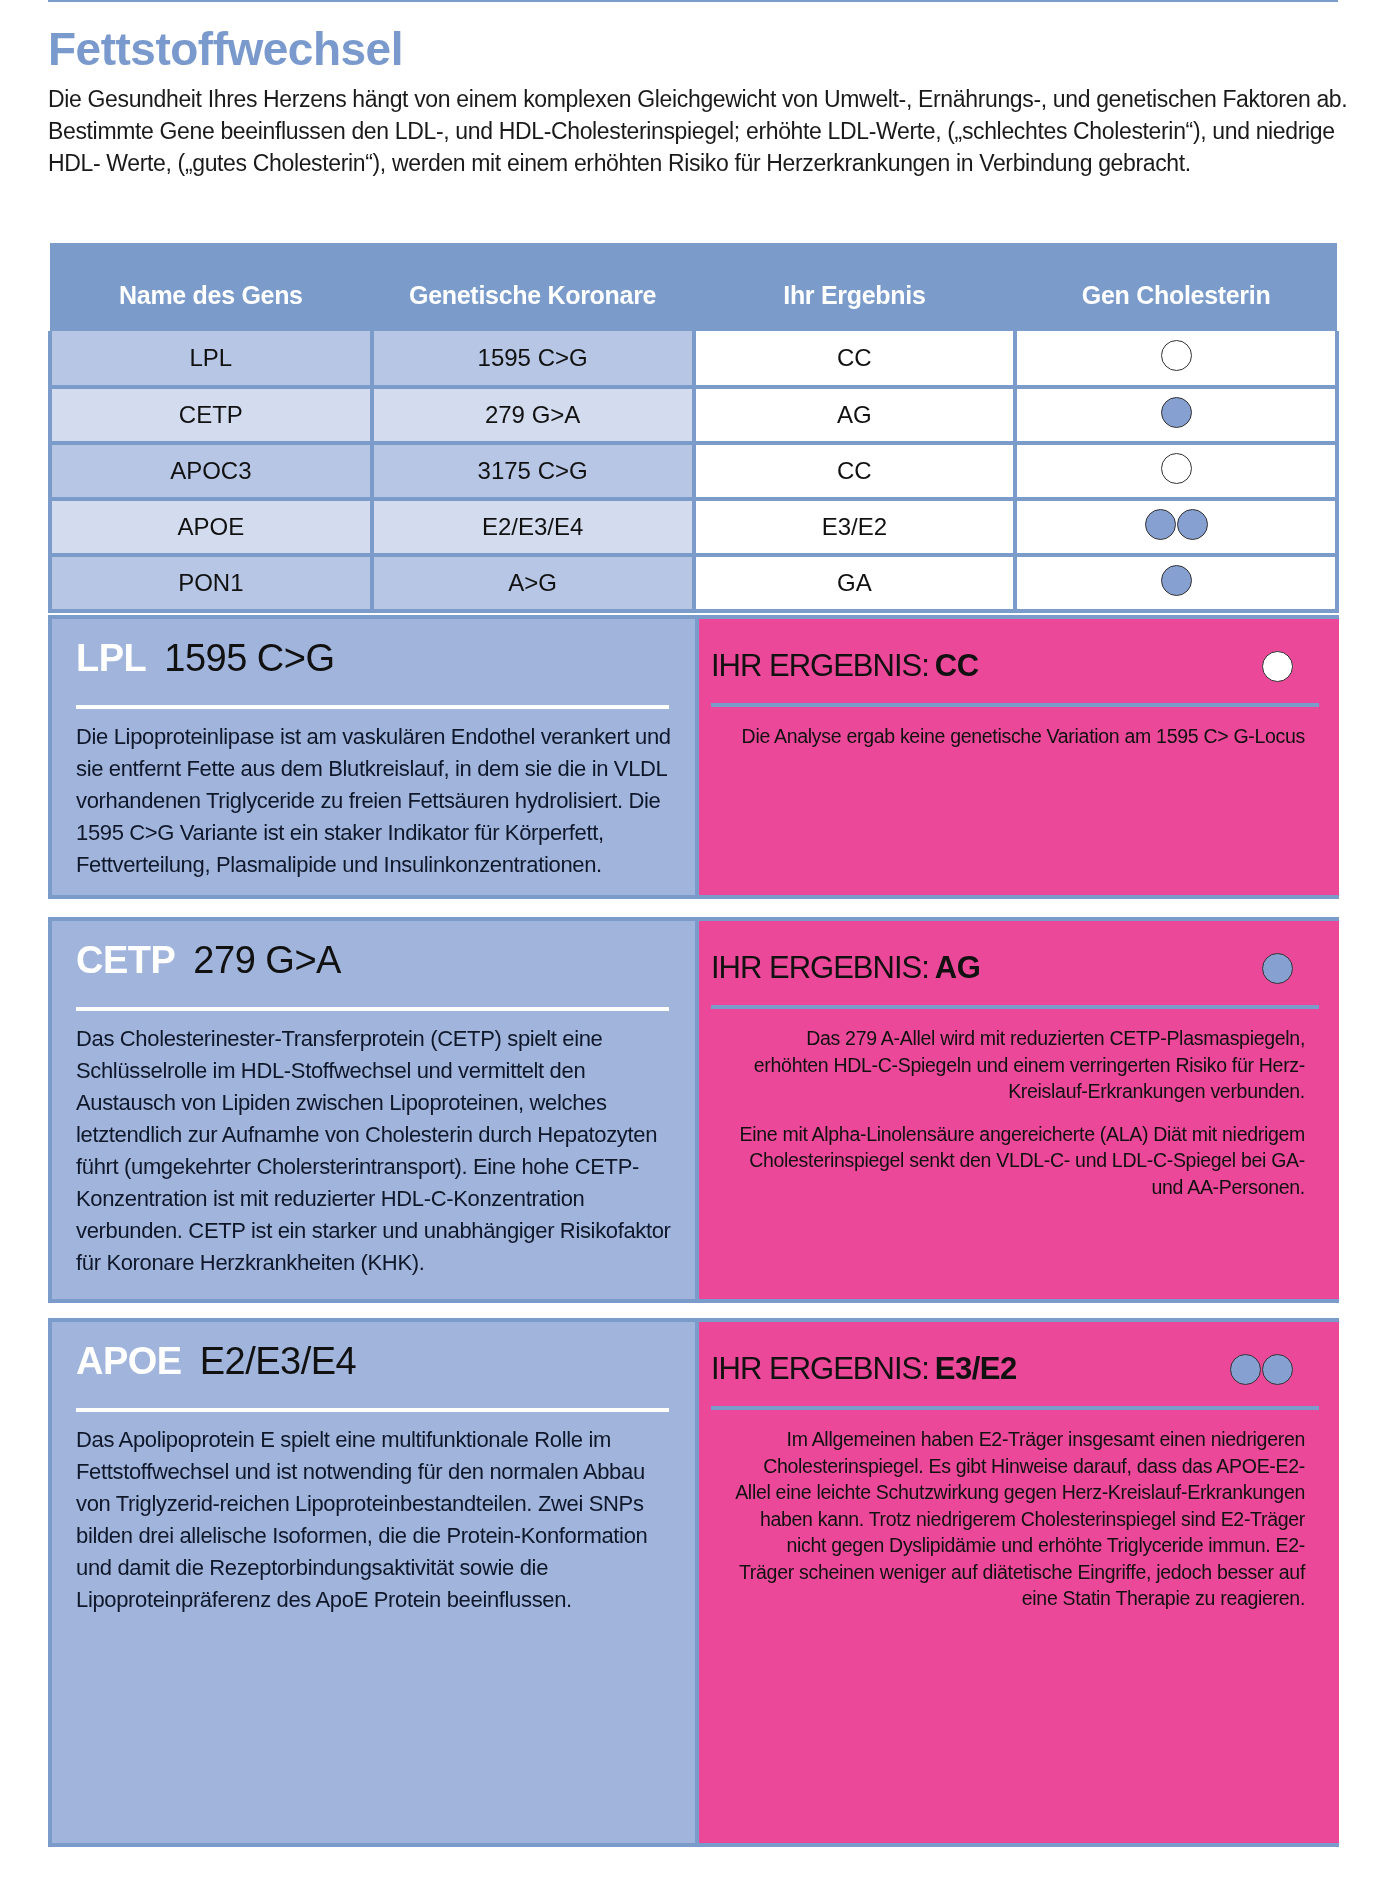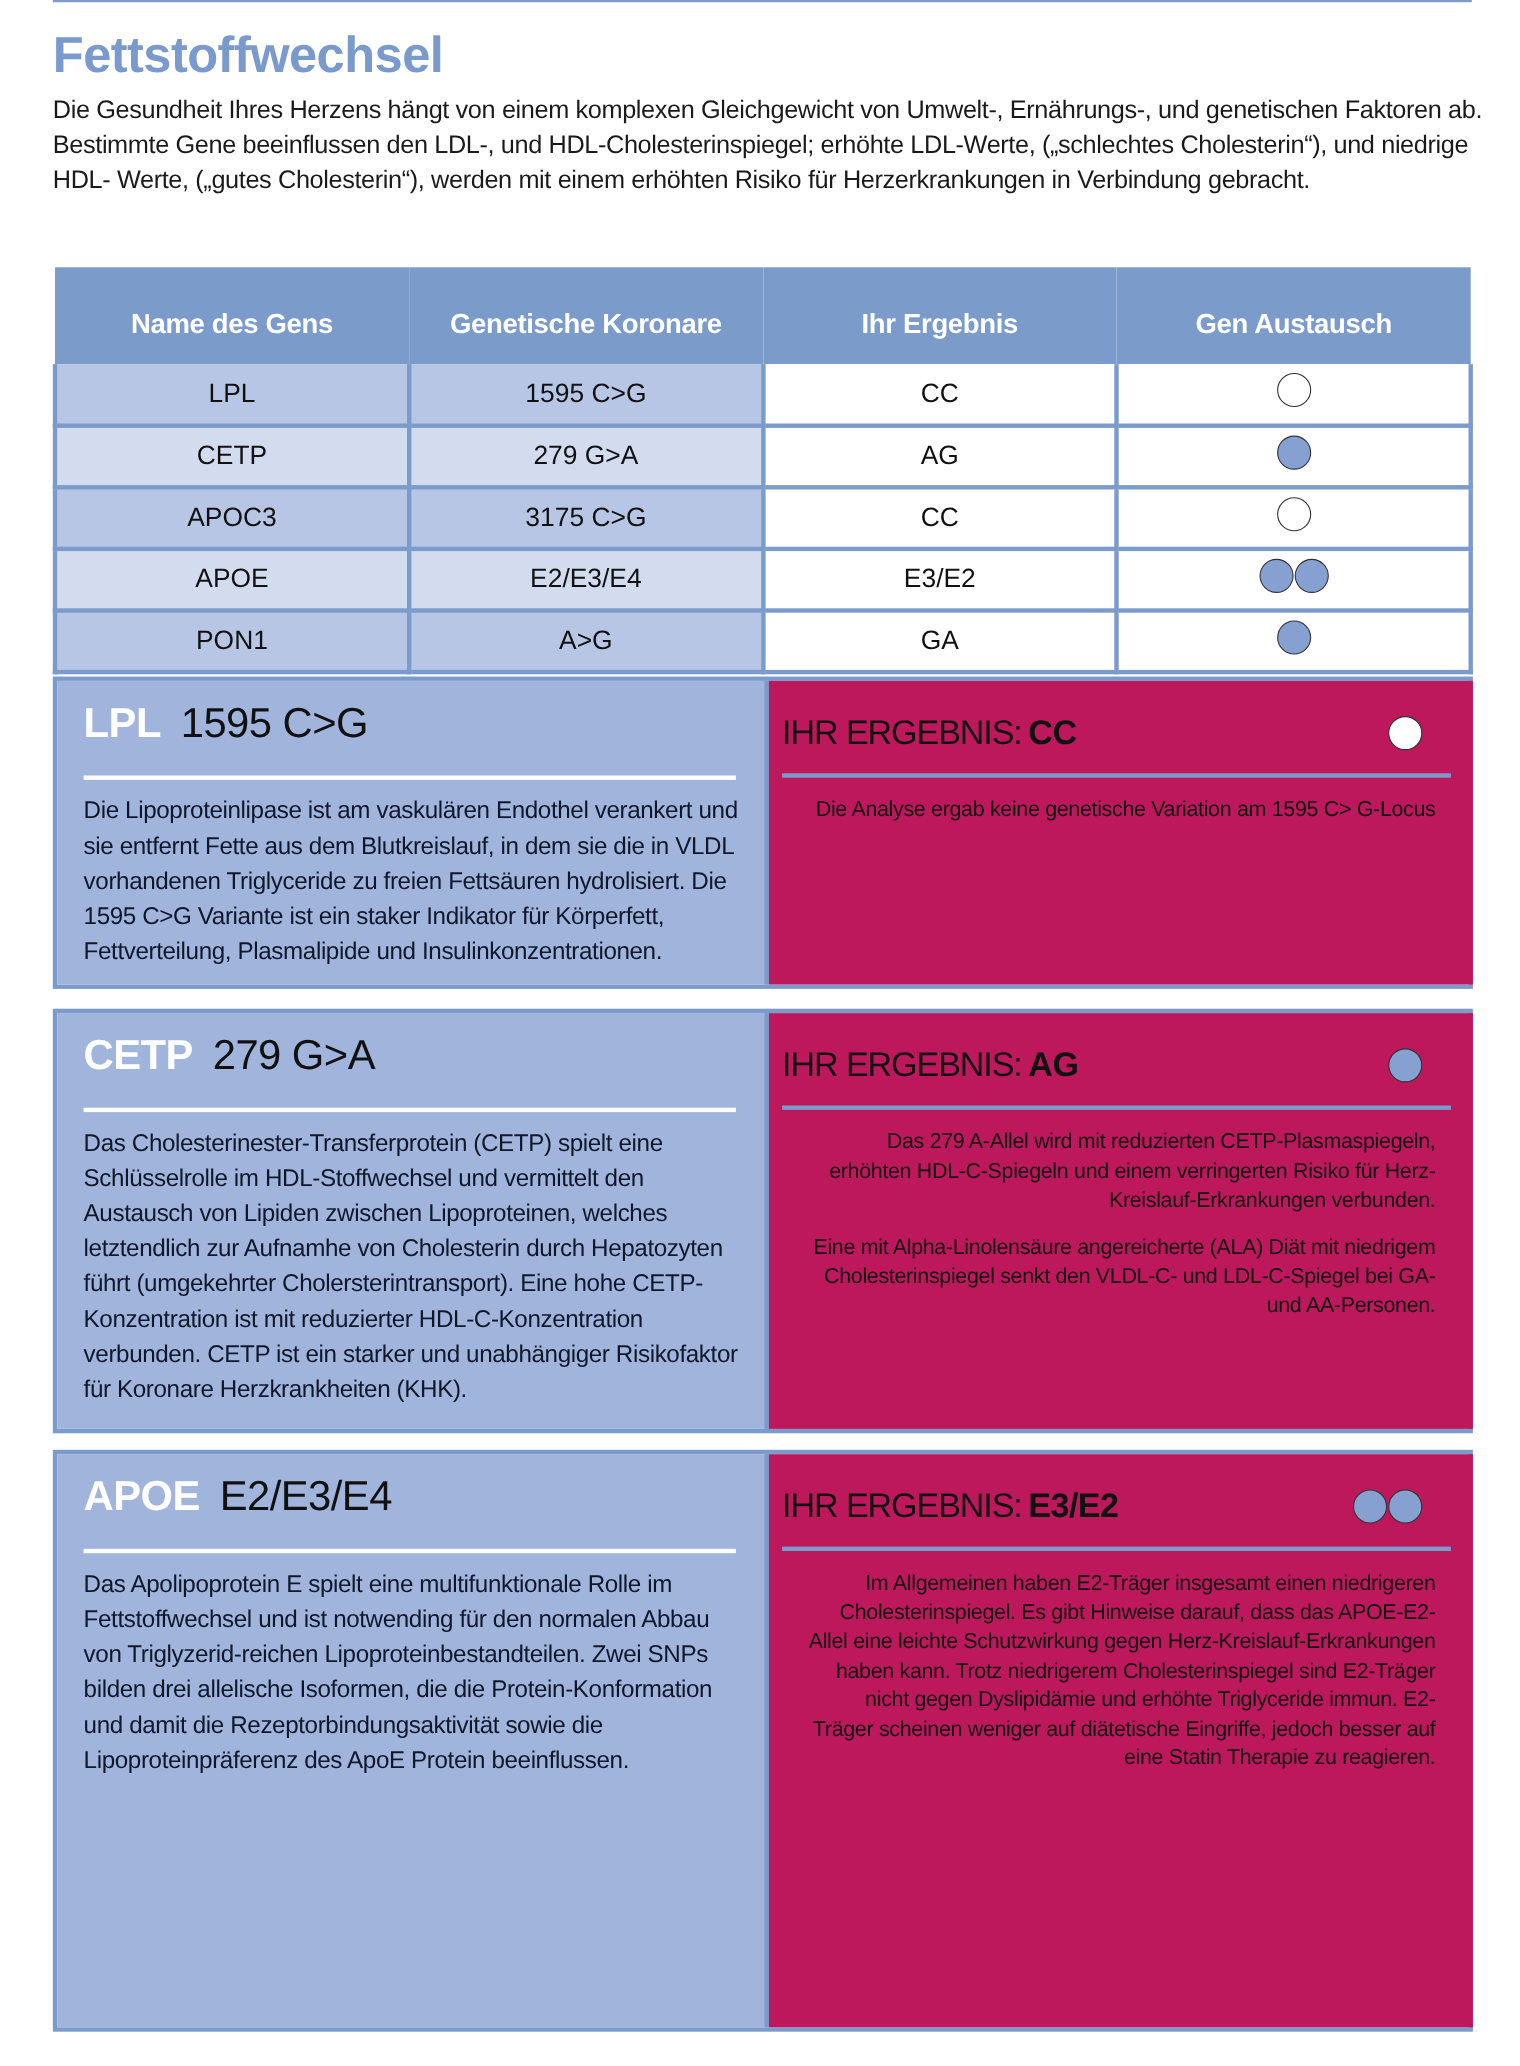--- a/index.html
+++ b/index.html
@@ -21,21 +21,21 @@
   .summary tr:first-child td { border-top: 0; }
 
   .dots { display: inline-flex; align-items: center; justify-content: center; gap: 0; }
   .dot { display: inline-block; width: 31px; height: 31px; border-radius: 50%; border: 1.6px solid #333; background: #ffffff; }
   .dot.filled { background: #86a0d2; }
   .dot + .dot { margin-left: 1px; }
 
   
   .detail { position: absolute; left: 48px; width: 1291px; border: 4px solid #7b9bcb; display: flex; }
   .detail .left { width: 647px; background: #a0b4dc; border-right: 4px solid #7b9bcb; padding: 18px 24px 0 24px; }
-  .detail .right { flex: 1; background: #be185d; padding: 22px 18px 0 12px; }
+  .detail .right { flex: 1; background: #ec4899; padding: 22px 18px 0 12px; }
 
   .gene-head { display: flex; align-items: baseline; height: 52px; }
   .gene-name { font-size: 38px; font-weight: bold; color: #ffffff; letter-spacing: -0.5px; }
   .gene-var { font-size: 38px; color: #111; margin-left: 18px; font-weight: normal; letter-spacing: -0.5px; }
   .white-rule { width: 593px; height: 4px; background: #ffffff; margin-top: 16px; margin-bottom: 12px; }
   .gene-desc { font-size: 22px; line-height: 32px; color: #0f172a; width: 600px; letter-spacing: -0.35px; }
 
   .result-head { display: flex; align-items: center; justify-content: space-between; height: 50px; width: 600px; }
   .result-label { font-size: 31px; color: #111; letter-spacing: -1px; }
   .result-label .result-value { font-weight: bold; margin-left: 6px; letter-spacing: -0.5px; }
@@ -57,21 +57,21 @@
       <col style="width:25%">
       <col style="width:25%">
       <col style="width:25%">
       <col style="width:25%">
     </colgroup>
   <thead>
     <tr>
       <th>Name des Gens</th>
       <th>Genetische Koronare</th>
       <th>Ihr Ergebnis</th>
-      <th>Gen Austausch</th>
+      <th>Gen Cholesterin</th>
     </tr>
   </thead>
   <tbody id="summary-body">
     <tr>
       <td class="c1">LPL</td>
       <td class="c2">1595 C&gt;G</td>
       <td class="c3">CC</td>
       <td class="c4"><span class="dots">
             <span class="dot"></span>
           </span></td>

